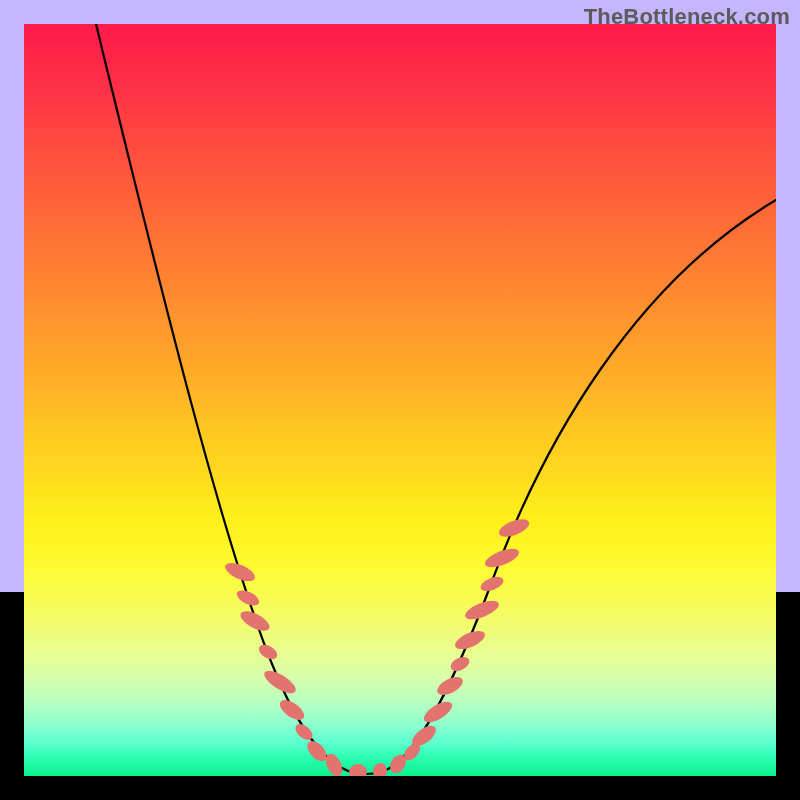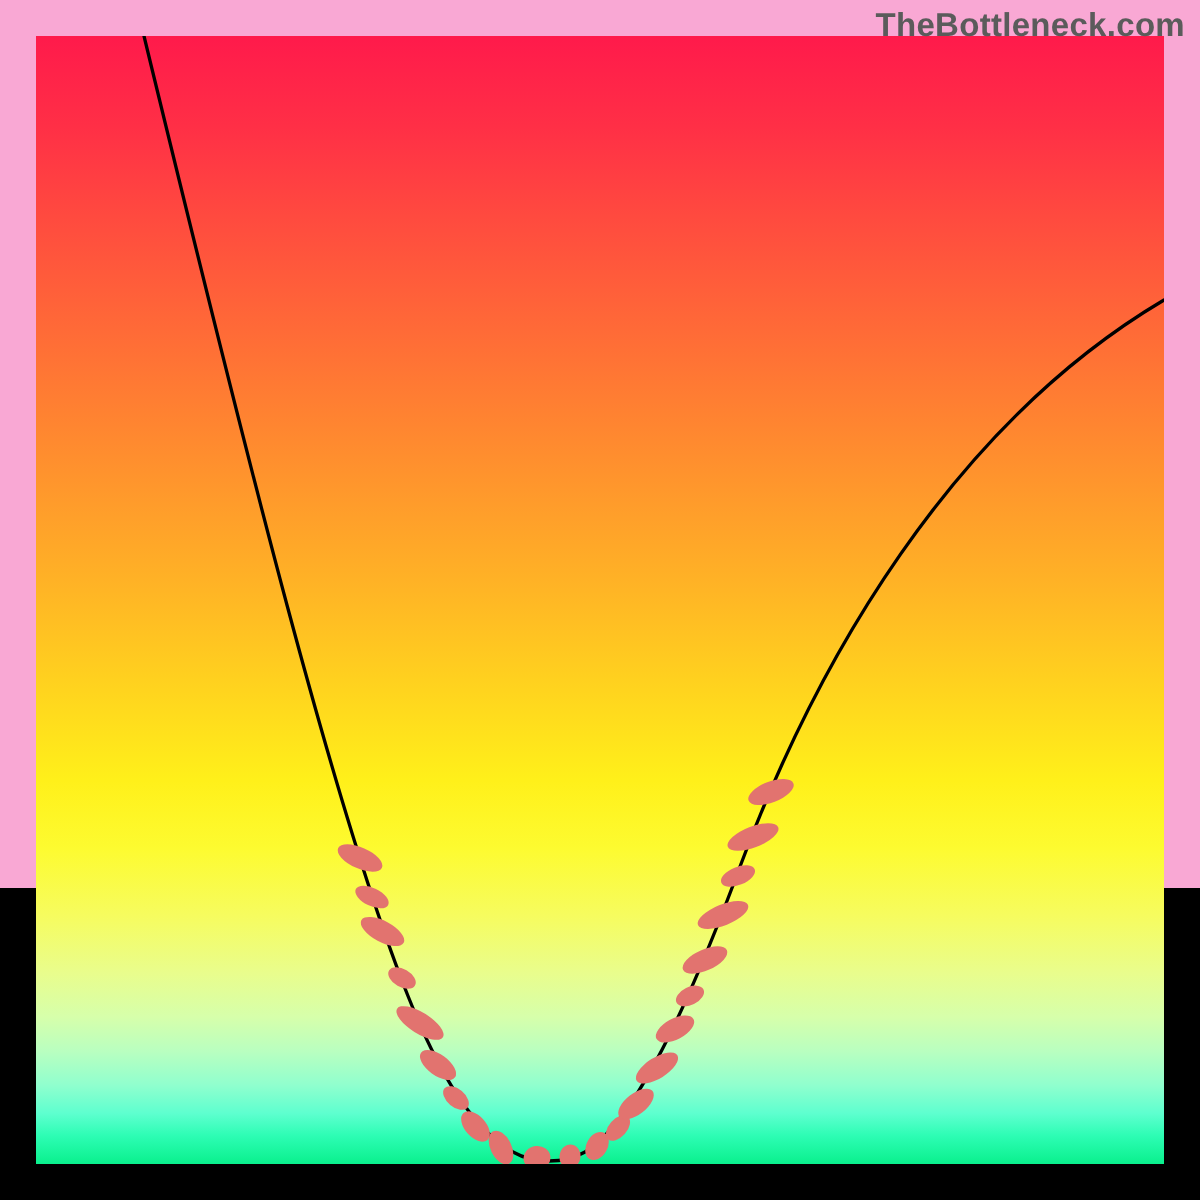--- a/index.html
+++ b/index.html
@@ -7,21 +7,21 @@
     padding: 0;
     width: 800px;
     height: 800px;
     overflow: hidden;
     background: #000;
   }
   .frame {
     position: relative;
     width: 800px;
     height: 592px;
-    background: #f9a8d4;
+    background: #c4b5fd;
   }
   .plot {
     position: absolute;
     left: 24px;
     top: 24px;
     width: 752px;
     height: 752px;
     background: linear-gradient(to bottom,
       #ff1a4b 0%,
       #ff2f46 8%,

